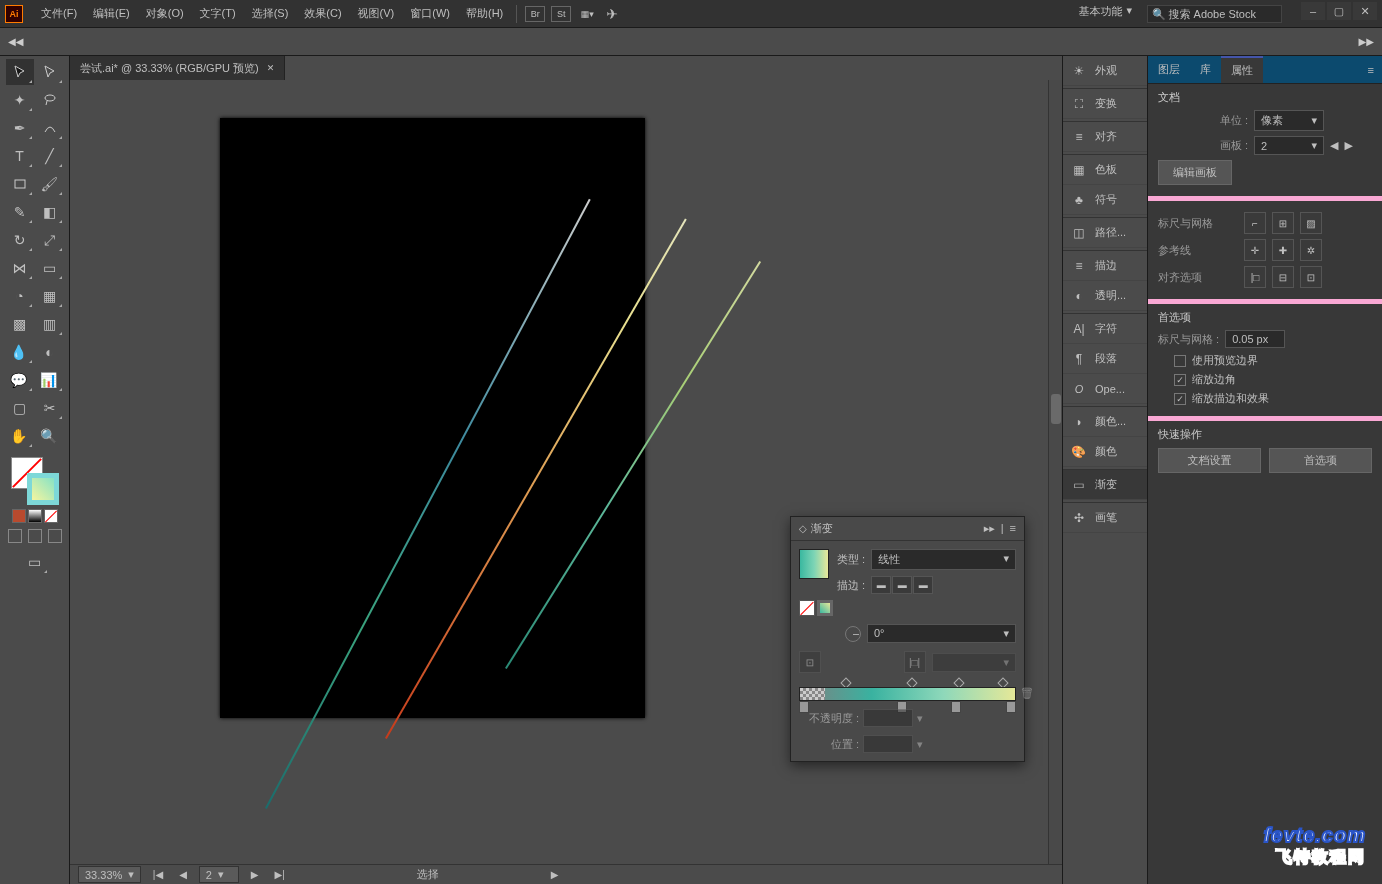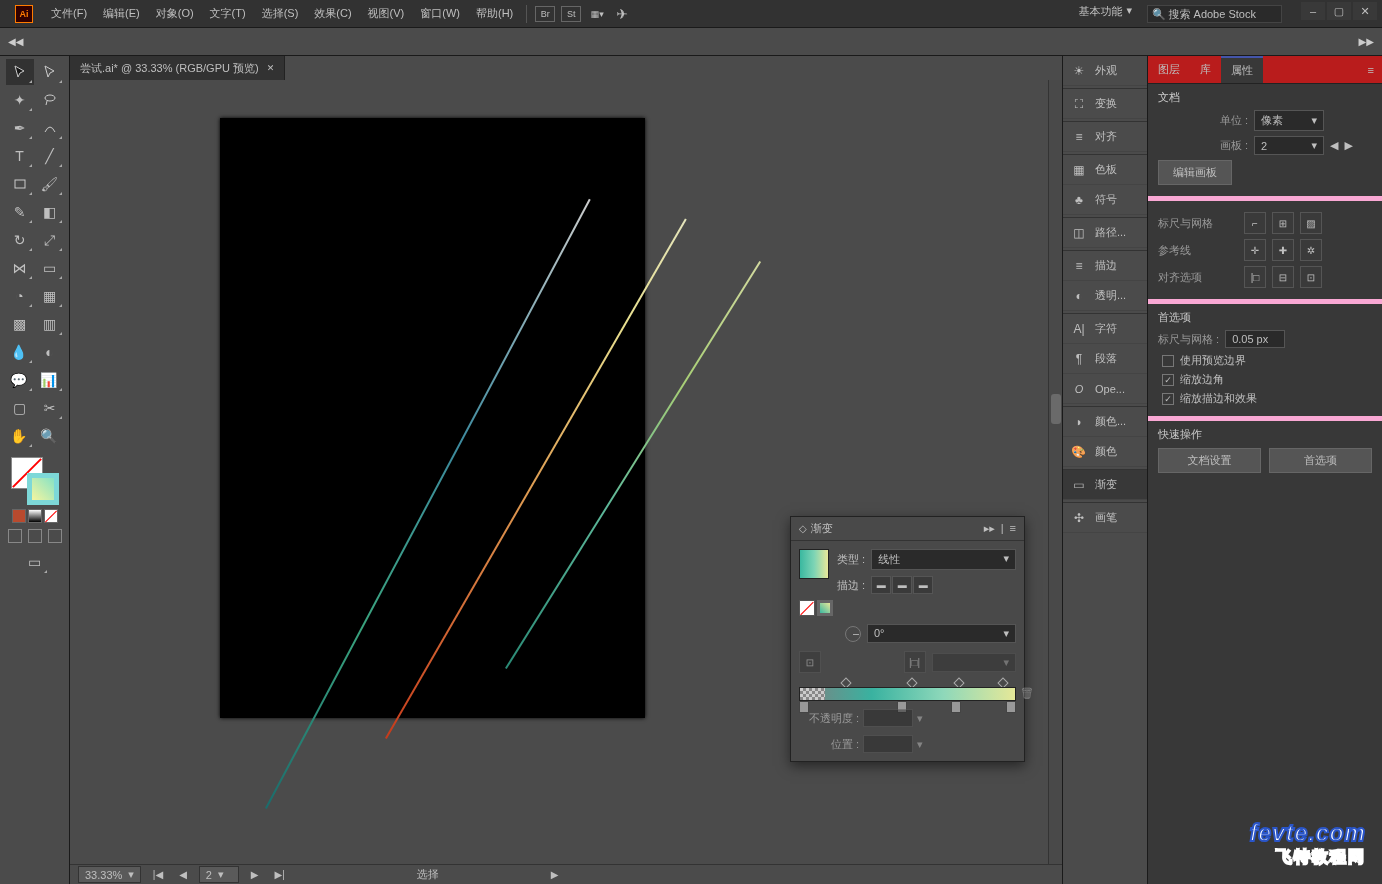--- a/index.html
+++ b/index.html
@@ -1,17 +1,17 @@
 <!DOCTYPE html>
 <html><head>
 <meta charset="utf-8">
 <style>
 *{margin:0;padding:0;box-sizing:border-box;font-family:"Microsoft YaHei",sans-serif;font-size:11px;color:#bfbfbf;user-select:none}
 body{background:#323232;width:1382px;height:884px;overflow:hidden;position:relative}
-.menubar{height:28px;background:#323232;display:flex;align-items:center;padding:0 15px;border-bottom:1px solid #1a1a1a}
+.menubar{height:28px;background:#323232;display:flex;align-items:center;padding:0 5px;border-bottom:1px solid #1a1a1a}
 .ai-logo{width:18px;height:18px;background:#310000;border:1px solid #ff7c00;color:#ff7c00;display:flex;align-items:center;justify-content:center;font-weight:bold;font-size:9px;margin-right:10px}
 .menu-item{padding:0 8px;height:28px;display:flex;align-items:center;cursor:default}
 .menu-sep{width:1px;height:18px;background:#555;margin:0 5px}
 .menu-iconbox{width:20px;height:16px;border:1px solid #666;display:flex;align-items:center;justify-content:center;margin:0 3px;font-size:9px}
 .win-controls{position:absolute;right:5px;top:2px;display:flex}
 .win-btn{width:24px;height:18px;display:flex;align-items:center;justify-content:center;margin-left:2px;background:#393939}
 .workspace-dd{position:absolute;right:250px;top:4px;display:flex;align-items:flex-start;gap:4px}
 .search-box{position:absolute;right:100px;top:5px;height:18px;width:135px;background:#2a2a2a;border:1px solid #444;display:flex;align-items:center;padding:0 4px;color:#888;font-size:10px}
 .toolbar-strip{height:28px;background:#4b4b4b;border-bottom:1px solid #1a1a1a;display:flex;align-items:center;justify-content:space-between;padding:0 8px}
 .strip-chev{font-size:10px;color:#ccc}
@@ -48,32 +48,32 @@
 .vthumb{position:absolute;top:40%;width:10px;height:30px;background:#6a6a6a;left:2px;border-radius:3px}
 .statusbar{position:absolute;bottom:0;left:0;right:0;height:20px;background:#4b4b4b;border-top:1px solid #333;display:flex;align-items:center;padding:0 8px;gap:8px}
 .status-zoom{background:#5a5a5a;border:1px solid #333;padding:1px 6px;display:flex;align-items:center;gap:6px}
 .nav-btn{padding:0 4px;font-size:10px}
 .right-dock{width:85px;background:#4b4b4b;border-left:1px solid #1a1a1a;display:flex;flex-direction:column}
 .dock-item{height:30px;display:flex;align-items:center;gap:8px;padding:0 8px;border-bottom:1px solid #444}
 .dock-item.active{background:#383838}
 .dock-ic{width:16px;height:16px;display:flex;align-items:center;justify-content:center;font-size:12px}
 .dock-sep{height:3px;border-bottom:1px solid #333}
 .props{width:235px;background:#383838;border-left:1px solid #1a1a1a;display:flex;flex-direction:column}
-.prop-tabs{height:28px;display:flex;background:#b91c1c;border-bottom:1px solid #222}
+.prop-tabs{height:28px;display:flex;background:#0c4a6e;border-bottom:1px solid #222}
 .ptab{padding:0 10px;display:flex;align-items:center}
 .ptab.active{background:#383838;border-top:2px solid #45a}
 .pmenu{margin-left:auto;padding:0 8px;display:flex;align-items:center}
 .sec-head{padding:6px 10px;color:#999;background:#383838}
 .sec-body{padding:6px 10px;border-bottom:5px solid #f9a8d4}
 .prow{display:flex;align-items:center;gap:6px;margin:5px 0}
 .plabel{width:50px;text-align:right;color:#999}
 .pselect{background:#2a2a2a;border:1px solid #555;padding:2px 6px;min-width:60px;display:flex;justify-content:space-between;align-items:center}
 .pbtn{background:#555;border:1px solid #666;padding:4px 14px;text-align:center}
 .icon-btn{width:22px;height:22px;border:1px solid #555;background:#3a3a3a;display:flex;align-items:center;justify-content:center;font-size:10px}
-.chk{display:flex;align-items:center;gap:6px;margin:4px 4px}
+.chk{display:flex;align-items:center;gap:6px;margin:4px 16px}
 .chkbox{width:12px;height:12px;border:1px solid #777;display:flex;align-items:center;justify-content:center;font-size:9px}
 .gradient-panel{position:absolute;left:790px;top:516px;width:235px;background:#494949;border:1px solid #222;box-shadow:0 4px 12px rgba(0,0,0,0.5);z-index:100}
 .gp-head{height:24px;background:#494949;display:flex;align-items:center;padding:0 8px;border-bottom:1px solid #333}
 .gp-head-r{margin-left:auto;display:flex;gap:6px;font-size:10px}
 .gp-body{padding:8px}
 .gp-swatch{width:30px;height:30px;background:linear-gradient(90deg,#3ab8a0,#7cd4b5,#e8e89a);border:1px solid #222;float:left}
 .gp-field{margin-left:38px;display:flex;align-items:center;gap:6px;margin-bottom:6px}
 .gp-dd{background:#2a2a2a;border:1px solid #555;padding:2px 6px;flex:1;display:flex;justify-content:space-between}
 .gp-stroke-btns{display:flex;gap:1px}
 .gp-sb{width:20px;height:18px;border:1px solid #555;background:#3a3a3a;font-size:9px;display:flex;align-items:center;justify-content:center}
@@ -84,21 +84,21 @@
 .angle-ic::after{content:"";position:absolute;width:6px;height:1px;background:#aaa;top:7px;left:7px}
 .gp-slider{margin-top:14px;position:relative}
 .gp-ramp{height:14px;background:linear-gradient(90deg,rgba(255,255,255,0.3),#39b2a0,#8ed8ba,#e5e898);border:1px solid #222;position:relative}
 .gp-ramp::before{content:"";position:absolute;left:0;top:0;width:25px;height:100%;background:repeating-conic-gradient(#888 0 25%,#ccc 0 50%) 0 0/6px 6px}
 .gp-diamond{position:absolute;top:-8px;width:8px;height:8px;transform:rotate(45deg);border:1px solid #aaa;background:#494949}
 .gp-stop{position:absolute;bottom:-12px;width:10px;height:12px;background:#999;border:1px solid #444}
 .gp-val{display:flex;align-items:center;gap:4px;margin-top:8px}
 .gp-val .plabel{width:60px}
 .gp-val-box{background:#2a2a2a;border:1px solid #555;width:50px;height:18px;opacity:0.5}
 .watermark{position:absolute;right:16px;bottom:16px;text-align:right;pointer-events:none;z-index:50}
-.wm1{font-size:23px;font-weight:bold;font-style:italic;color:#fff;-webkit-text-stroke:2px #2a55c8;letter-spacing:1px}
+.wm1{font-size:20px;font-weight:bold;font-style:italic;color:#fff;-webkit-text-stroke:2px #2a55c8;letter-spacing:1px}
 .wm2{font-size:16px;font-weight:bold;color:#0a3c9a;-webkit-text-stroke:2px #fff;letter-spacing:2px}
 svg{display:block}
 </style>
 </head>
 <body>
 
 <div class="menubar">
   <div class="ai-logo">Ai</div>
   <div class="menu-item">文件(F)</div>
   <div class="menu-item">编辑(E)</div>

